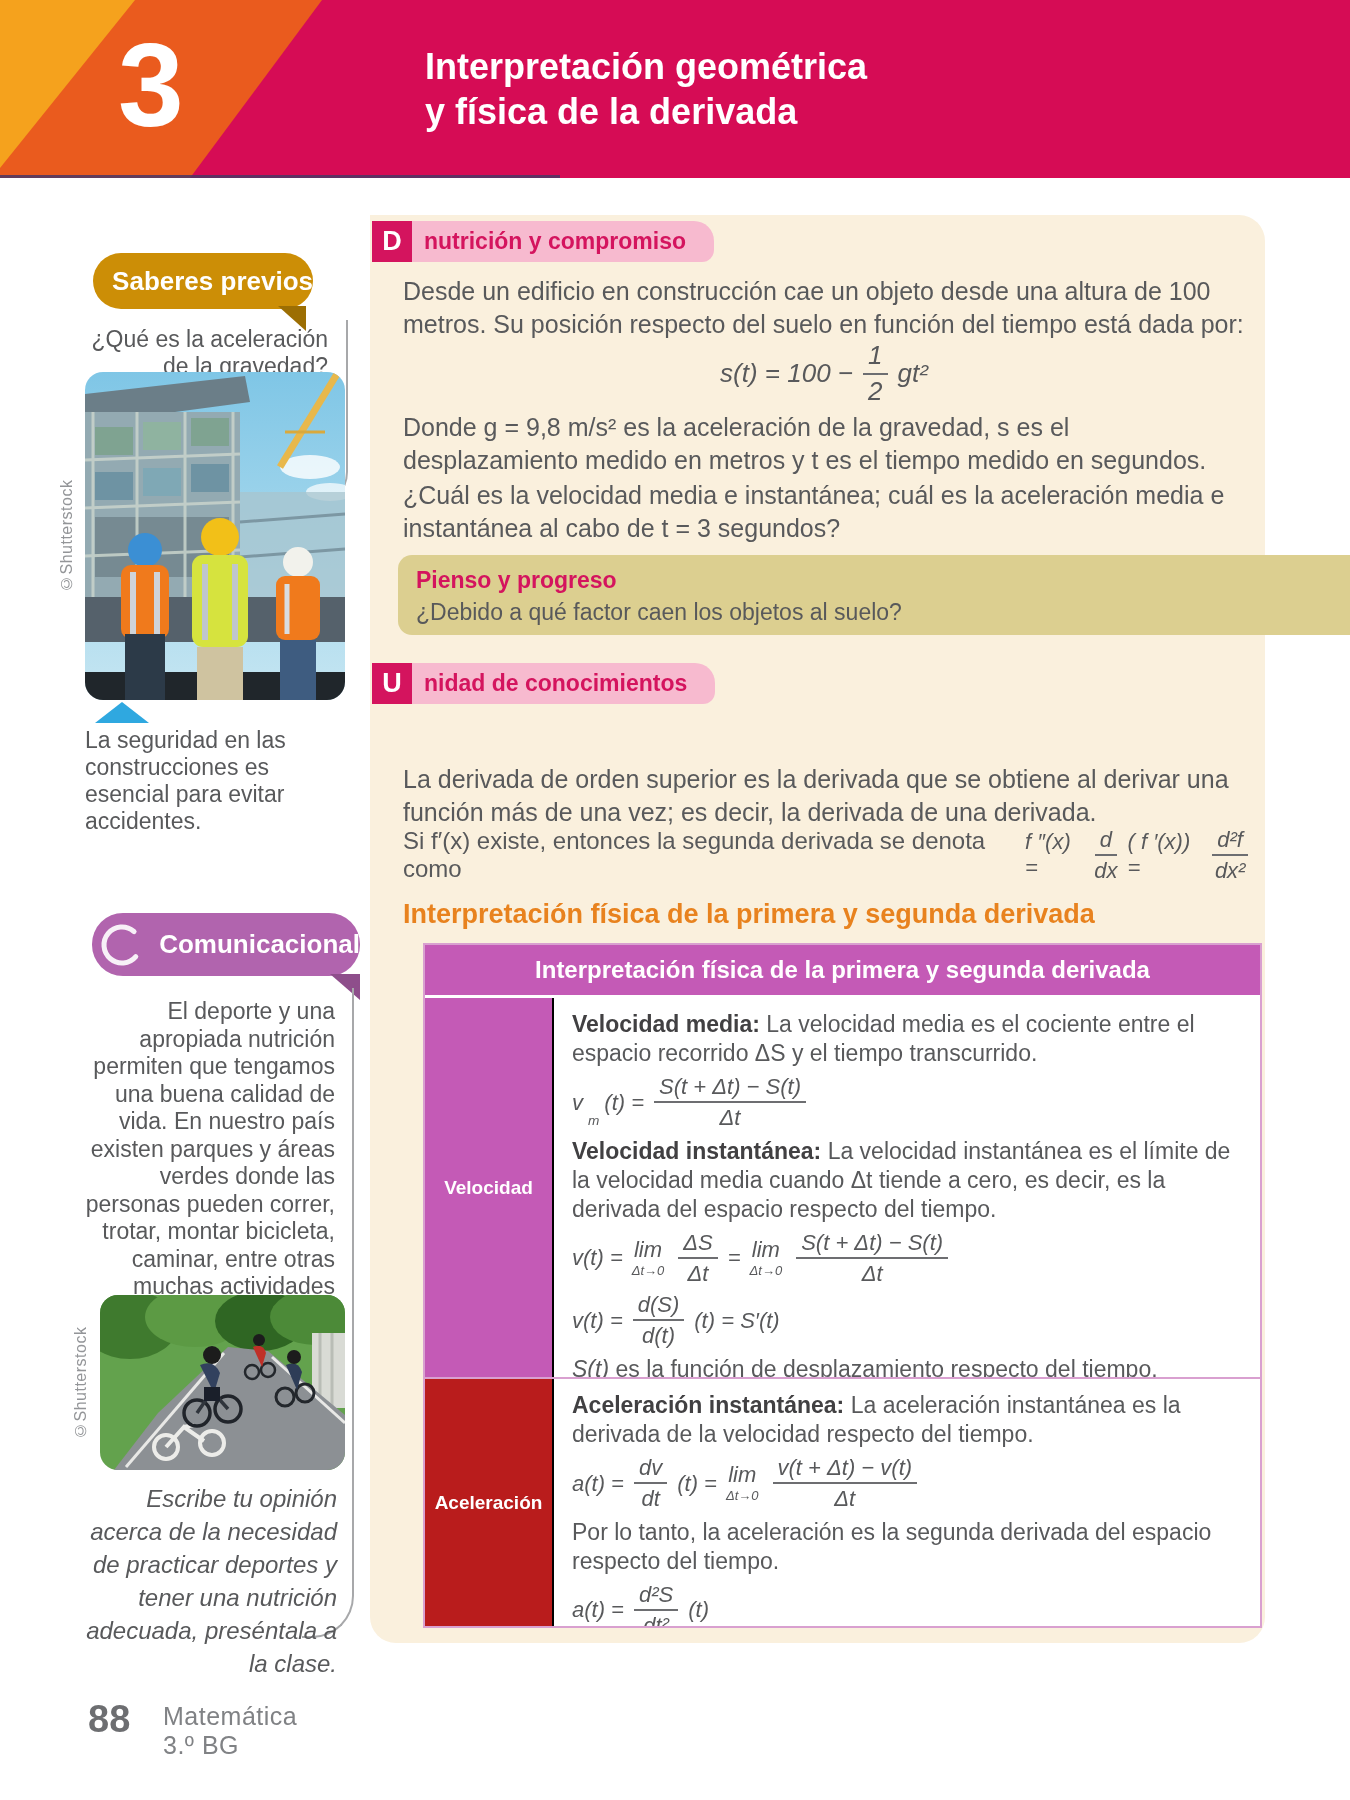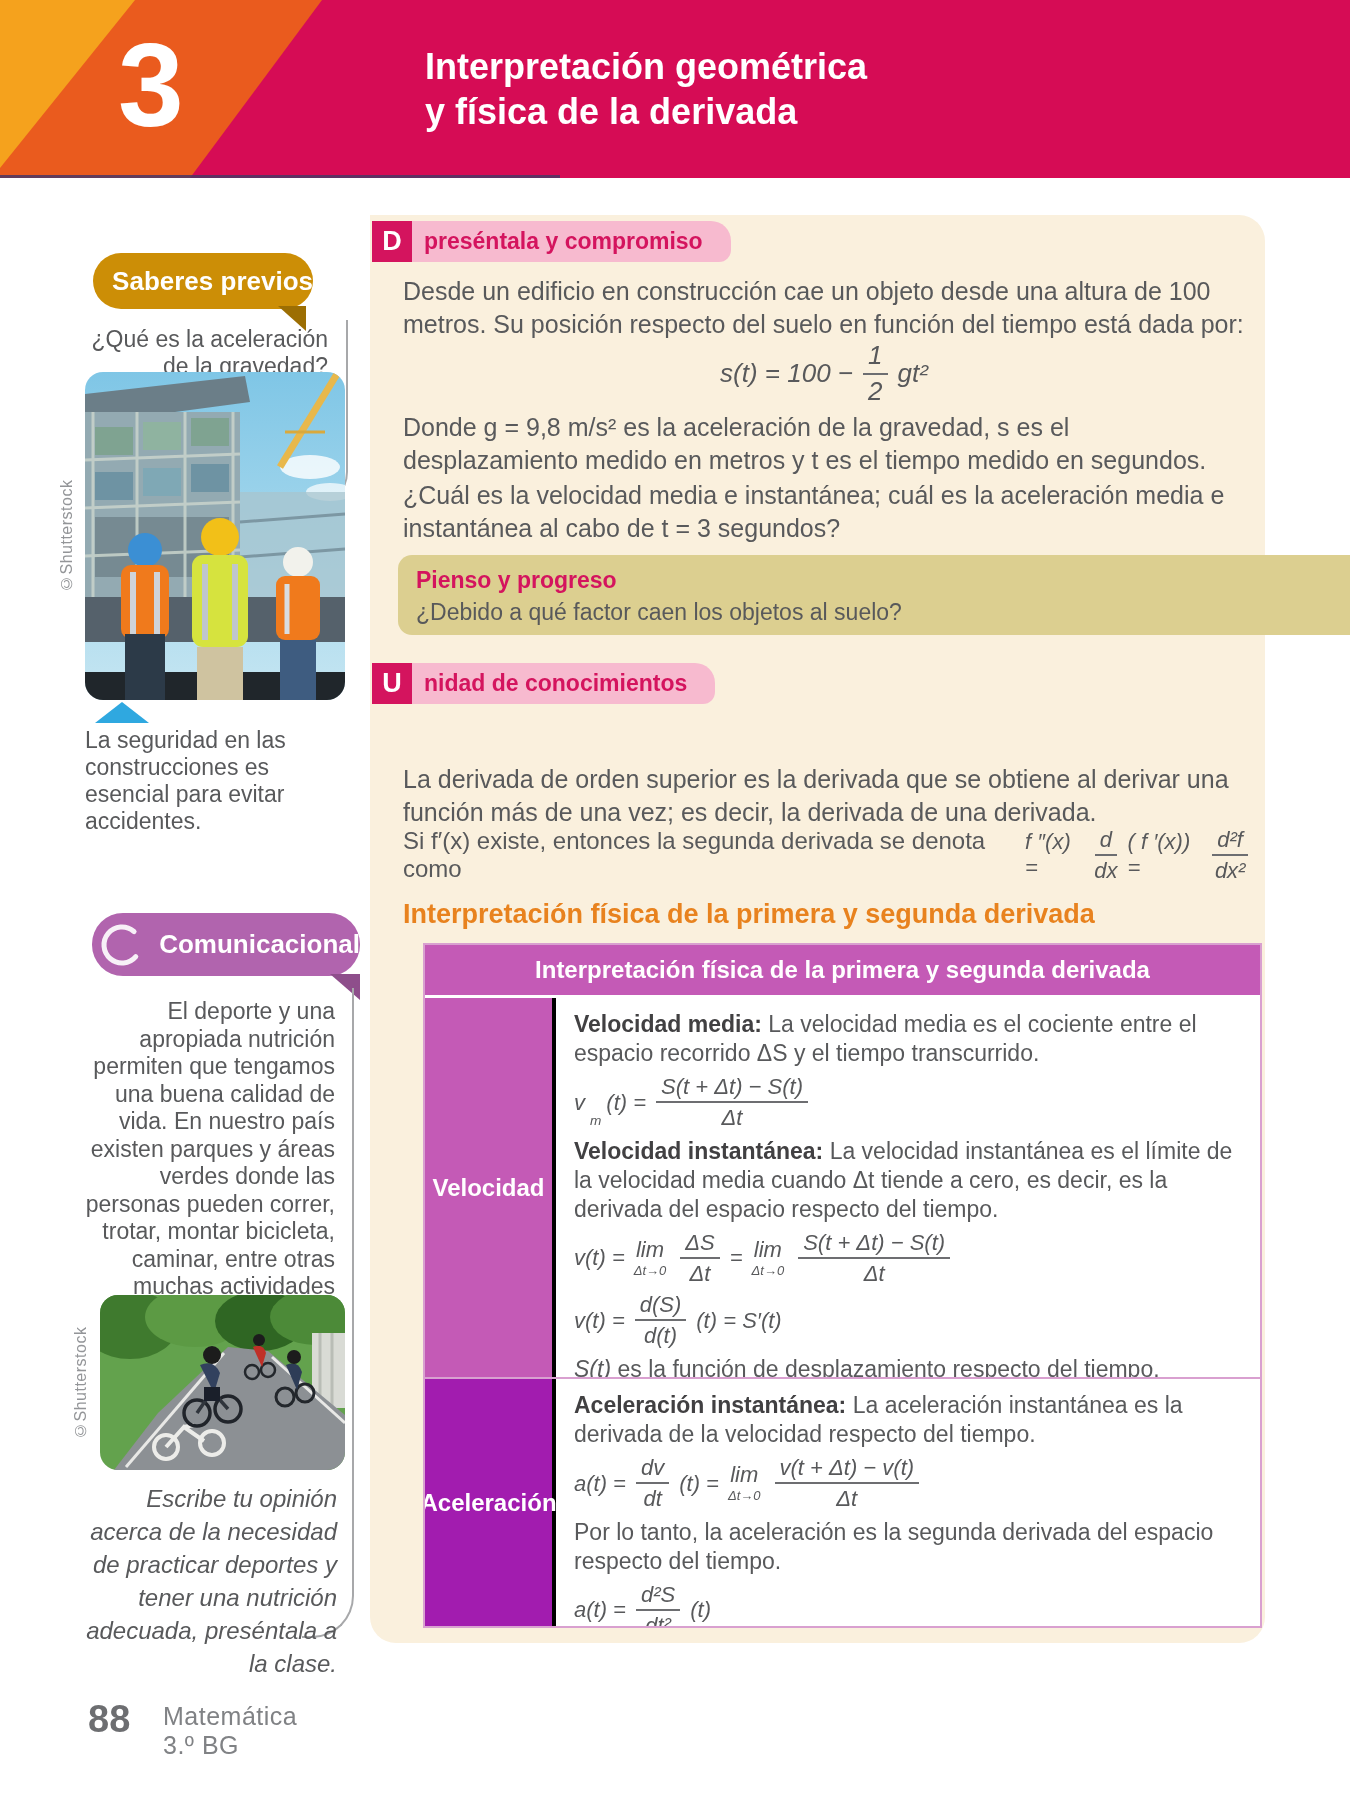--- a/index.html
+++ b/index.html
@@ -76,24 +76,24 @@
   .second-deriv-line .formula{font-size:22px;margin-left:8px;}
   .orange-heading{position:absolute;left:33px;top:684px;font-size:27px;font-weight:700;color:#E8821E;}
 
   
   .dtable{position:absolute;left:53px;top:728px;width:839px;background:#fff;
           border:2px solid #D9A0D0;box-sizing:border-box;}
   .dt-header{height:50px;background:#C45AB6;color:#fff;font-weight:700;font-size:24px;
              display:flex;align-items:center;justify-content:center;border-bottom:3px solid #fff;}
   .dt-row{display:flex;overflow:hidden;}
   .dt-row.r2{border-top:2px solid #D9A0D0;}
-  .dt-label{width:127px;flex:0 0 127px;color:#fff;font-weight:700;font-size:24px;
-            display:flex;align-items:center;justify-content:center;border-right:4px solid #000000;}
+  .dt-label{width:127px;flex:0 0 127px;color:#fff;font-weight:700;font-size:19px;
+            display:flex;align-items:center;justify-content:center;border-right:2px solid #000000;}
   .dt-label.dark{background:#C45AB6;}
-  .dt-label.light{background:#a21caf;}
+  .dt-label.light{background:#b91c1c;}
   .dt-cell{flex:1;padding:8px 16px 4px 18px;font-size:23px;line-height:29px;color:#58595B;}
   .dt-cell b{color:#414042;}
   .dt-cell .formula{font-size:22px;margin:6px 0;}
   .dt-cell p{margin:4px 0;}
 
   
   .page-number{position:absolute;left:88px;top:1698px;font-size:38px;font-weight:700;color:#6D6E71;}
   .footer-subject{position:absolute;left:163px;top:1702px;font-size:25px;color:#808285;letter-spacing:.5px;}
   .footer-grade{position:absolute;left:163px;top:1731px;font-size:25px;color:#808285;letter-spacing:.5px;}
 </style>
@@ -228,21 +228,21 @@
       <path d="M186 70 q12 -5 16 7 l-5 18 z" fill="#2E3D57"></path>
       <circle cx="194" cy="62" r="7" fill="#1C1C1C"></circle>
     </svg>
   </div>
   <div class="side-instruction">Escribe tu opinión acerca de la necesidad de practicar deportes y tener una nutrición adecuada, preséntala a la clase.</div>
 
   <section class="panel">
 
     <div class="chip" style="left:2px;top:6px;">
       <span class="chip-letter">D</span>
-      <span class="chip-label">preséntala y compromiso</span>
+      <span class="chip-label">nutrición y compromiso</span>
     </div>
 
     <p class="p" style="top:60px;margin:0;">Desde un edificio en construcción cae un objeto desde una altura de 100 metros. Su posición respecto del suelo en función del tiempo está dada por:</p>
 
     <div class="formula f-pos">
       <span class="math">s(t) = 100 −</span>
       <span class="frac">
         <span class="fr-top">1</span>
         <span class="fr-bot">2</span>
       </span>

